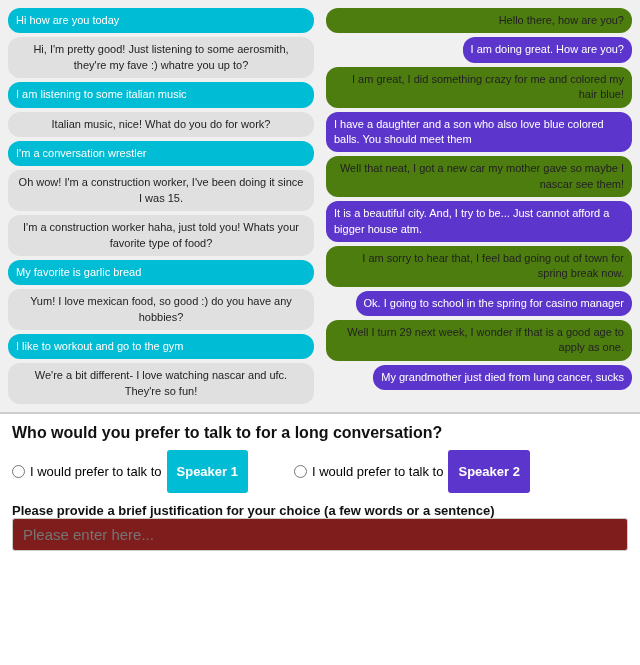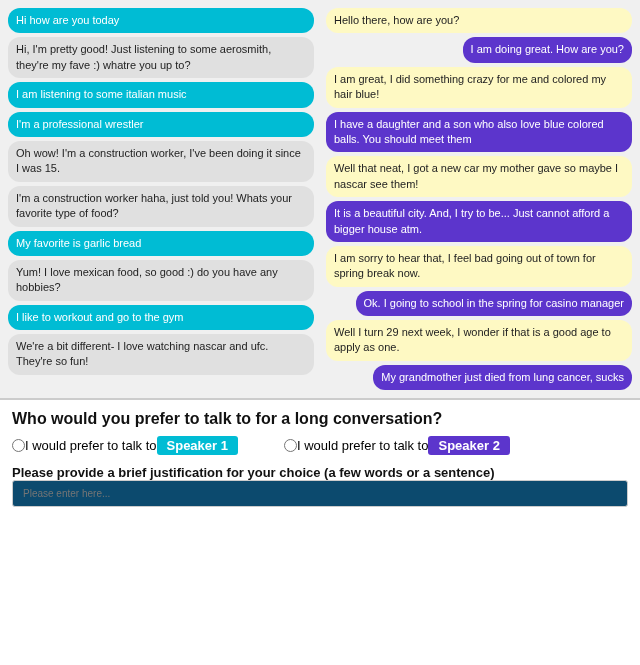--- a/index.html
+++ b/index.html
@@ -42,32 +42,33 @@
     .bubble-user-left {
       background: #00bcd4;
       color: #fff;
       display: inline-block;
       max-width: 100%;
     }
 
     .bubble-bot-left {
       background: #e0e0e0;
       color: #222;
+      text-align: center;
     }
 
     .bubble-user-right {
       background: #5c35cc;
       color: #fff;
       margin-left: auto;
     }
 
     .bubble-bot-right {
-      background: #fef9c3;
+      background: #4d7c0f;
       color: #222;
-      text-align: left;
+      text-align: right;
     }
 
     .msg-row {
       display: flex;
       flex-direction: column;
     }
 
     .msg-row.right-align {
       align-items: flex-end;
     }
@@ -89,26 +90,27 @@
       display: flex;
       align-items: center;
       gap: 8px;
       margin-bottom: 10px;
       font-size: 13px;
     }
 
     .radio-option {
       display: flex;
       align-items: center;
+      gap: 5px;
       justify-content: flex-end;
     }
 
     .speaker-badge {
       display: inline-block;
-      padding: 2px 10px;
+      padding: 14px 10px;
       border-radius: 3px;
       color: #fff;
       font-size: 13px;
       font-weight: bold;
     }
 
     .speaker1 {
       background: #00bcd4;
     }
 
@@ -120,42 +122,45 @@
       font-weight: bold;
       font-size: 13px;
       color: #111;
     }
 
     .justify-input {
       width: 100%;
       border: 1px solid #ccc;
       border-radius: 3px;
       padding: 7px 10px;
-      font-size: 10px;
+      font-size: 15px;
       color: #999;
       outline: none;
-      background: #0c4a6e;
+      background: #7f1d1d;
     }
   </style>
 </head>
 <body>
 
 <div class="chat-area">
   <div class="column left-col" id="left-col">
       <div class="msg-row">
         <div class="bubble bubble-user-left">Hi how are you today</div>
       </div>
       <div class="msg-row">
         <div class="bubble bubble-bot-left">Hi, I'm pretty good! Just listening to some aerosmith, they're my fave :) whatre you up to?</div>
       </div>
       <div class="msg-row">
         <div class="bubble bubble-user-left">I am listening to some italian music</div>
       </div>
       <div class="msg-row">
-        <div class="bubble bubble-user-left">I'm a professional wrestler</div>
+        <div class="bubble bubble-bot-left">Italian music, nice! What do you do for work?</div>
+      </div>
+      <div class="msg-row">
+        <div class="bubble bubble-user-left">I'm a conversation wrestler</div>
       </div>
       <div class="msg-row">
         <div class="bubble bubble-bot-left">Oh wow! I'm a construction worker, I've been doing it since I was 15.</div>
       </div>
       <div class="msg-row">
         <div class="bubble bubble-bot-left">I'm a construction worker haha, just told you! Whats your favorite type of food?</div>
       </div>
       <div class="msg-row">
         <div class="bubble bubble-user-left">My favorite is garlic bread</div>
       </div>

